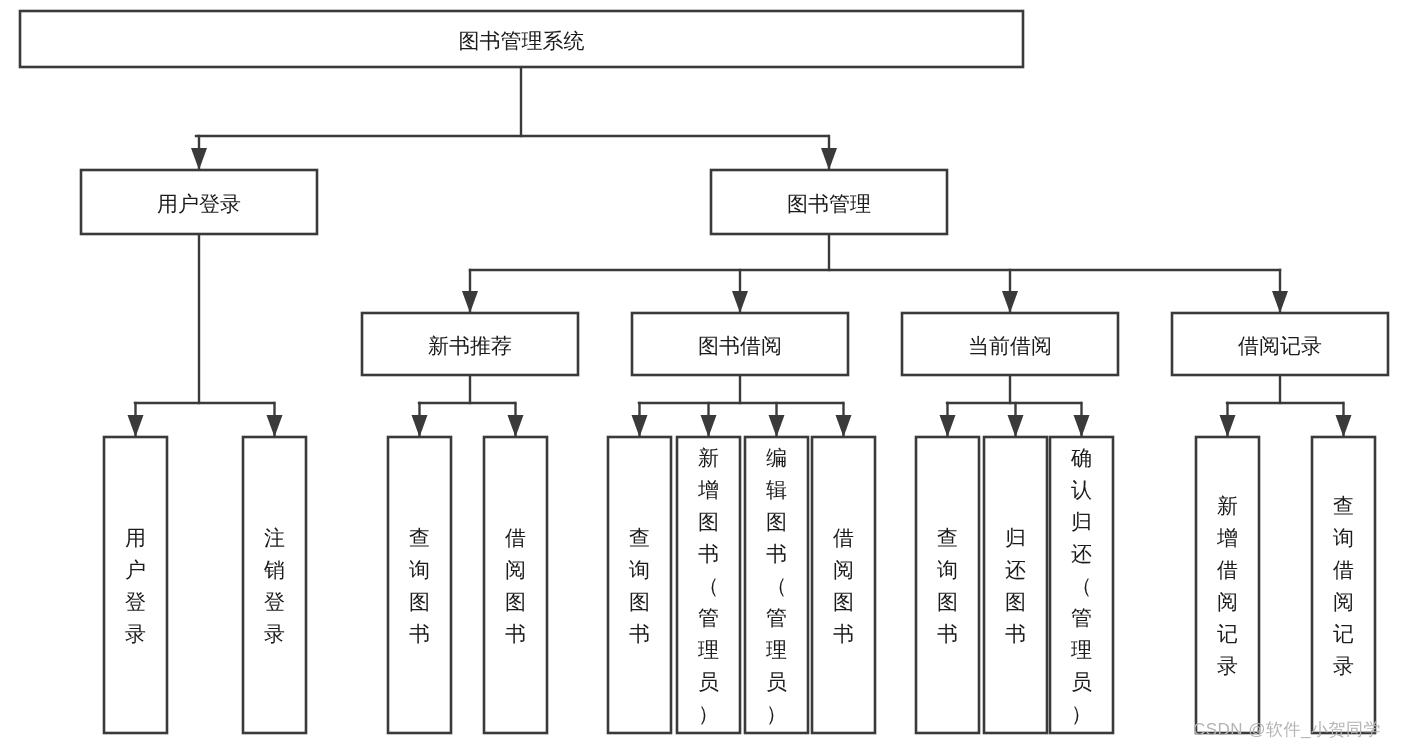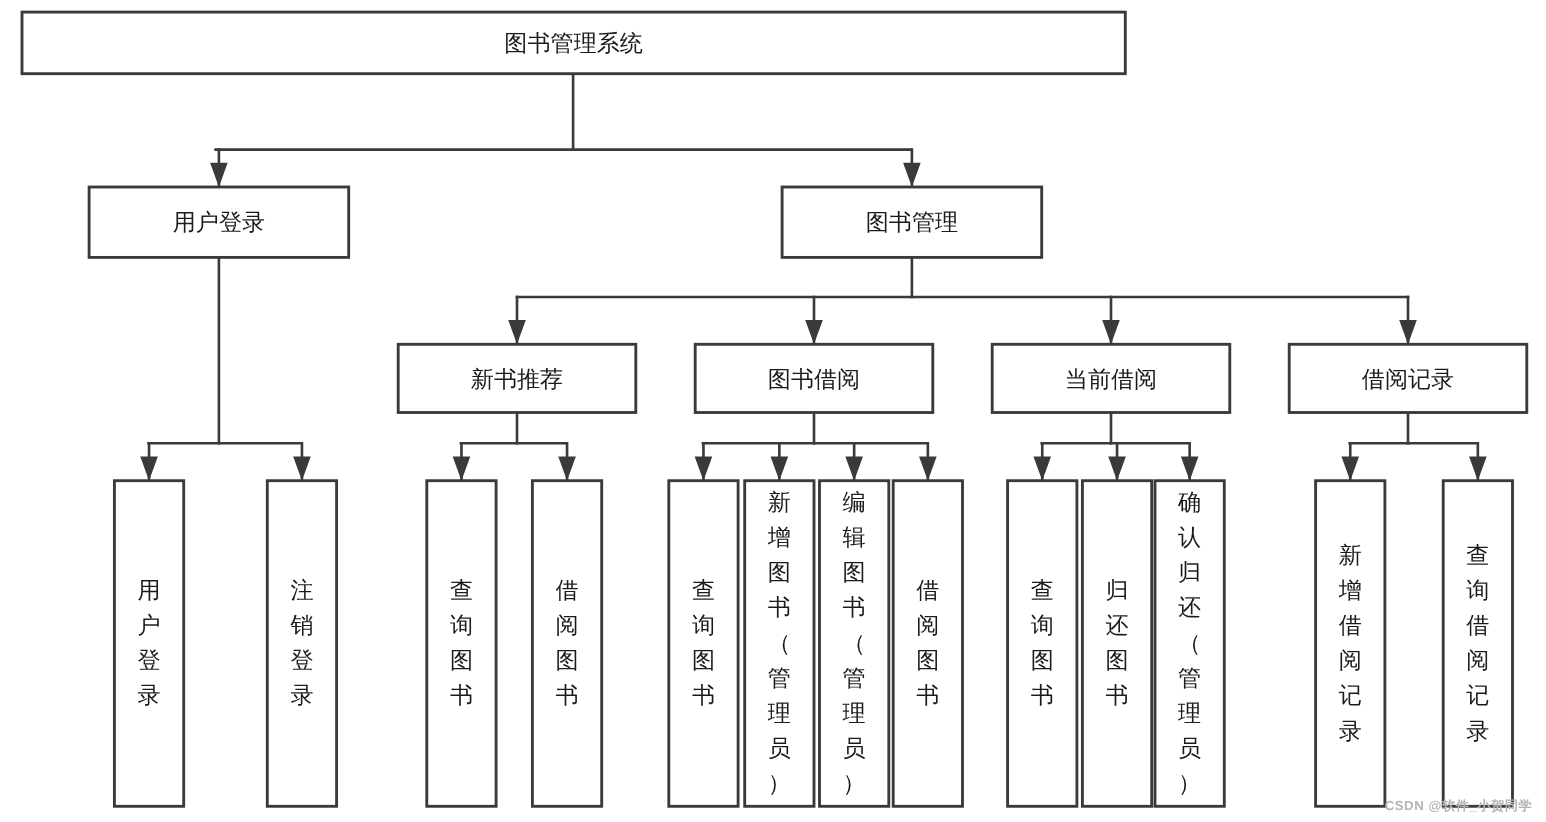--- a/index.html
+++ b/index.html
@@ -48,29 +48,28 @@
     dominant-baseline: central;
   }
   .node-label-vert {
     fill: #1b1b1b;
     font-family: "Liberation Sans", "DejaVu Sans", sans-serif;
     font-size: 21px;
     text-anchor: middle;
   }
   .watermark {
     position: absolute;
-    right: 12px;
+    right: 24px;
     bottom: 6px;
     font-family: "Liberation Sans", "DejaVu Sans", sans-serif;
-    font-size: 12px;
+    font-size: 17px;
     color: #b4b4b4;
     letter-spacing: 0.5px;
     white-space: nowrap;
     user-select: none;
-    font-weight: bold;
   }
 </style>
 </head>
 <body>
 
 <div id="canvas-wrap">
   <svg id="flow" viewBox="0 0 1405 747">
     <g id="layer-connectors">
         <g>
           <line x1="521" y1="67" x2="521" y2="136" class="conn"></line>

